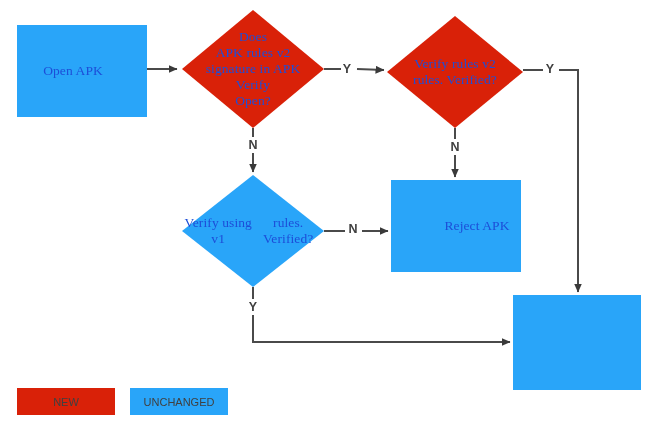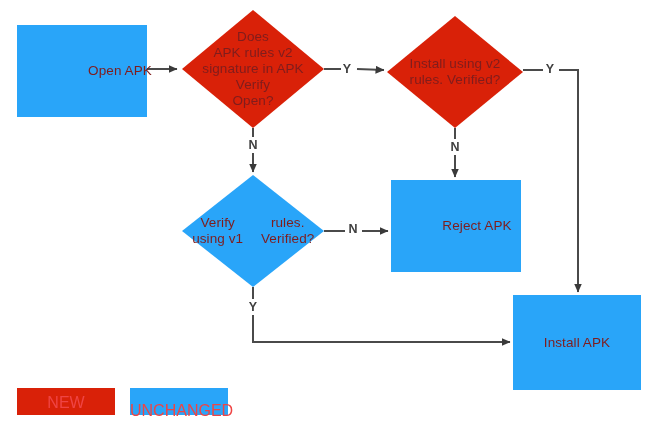--- a/index.html
+++ b/index.html
@@ -19,39 +19,40 @@
   }
   #flow-svg {
     position: absolute;
     left: 0;
     top: 0;
     width: 657px;
     height: 427px;
   }
   .node-label {
     position: absolute;
-    color: #7f1d1d;
+    color: #1d4ed8;
     font-size: 13.5px;
     line-height: 16px;
     text-align: center;
     pointer-events: none;
     letter-spacing: 0.1px;
+    font-family: Liberation Serif, serif;
   }
   .edge-label {
     position: absolute;
     color: #404040;
     font-size: 12.5px;
     font-weight: bold;
     line-height: 14px;
     text-align: center;
   }
   .legend-label {
     position: absolute;
-    color: #ef4444;
-    font-size: 16px;
+    color: #404040;
+    font-size: 11px;
     line-height: 15px;
     text-align: center;
     width: 100%;
     top: 50%;
     transform: translateY(-50%);
   }
   .legend-swatch {
     position: absolute;
   }
   .center-box {
@@ -117,70 +118,67 @@
 
     <g>
       <line x1="253" y1="287" x2="253" y2="299" stroke="#4A4A4A" stroke-width="2"></line>
       <polyline points="253,315 253,342 510,342" fill="none" stroke="#4A4A4A" stroke-width="2" marker-end="url(#arrow)"></polyline>
     </g>
 
     <rect x="17" y="388" width="98" height="27" fill="#D92108"></rect>
     <rect x="130" y="388" width="98" height="27" fill="#29A5F9"></rect>
   </svg>
 
-  <div class="node-label" style="left:17px; top:25px; width:112px; height:92px;padding-left:47px;">
+  <div class="node-label" style="left:17px; top:25px; width:112px; height:92px;">
     <span class="center-box">Open APK</span>
   </div>
 
   <div class="node-label" style="left:183px; top:29px; width:140px; height:80px;">
     <div class="center-box" style="flex-direction:column;">
       <span>Does</span>
       <span>APK rules v2</span>
       <span>signature in APK</span>
       <span>Verify</span>
       <span>Open?</span>
     </div>
   </div>
 
   <div class="node-label" style="left:387px; top:56px; width:136px; height:32px;">
     <div class="center-box" style="flex-direction:column;">
-      <span>Install using v2</span>
+      <span>Verify rules v2</span>
       <span>rules. Verified?</span>
     </div>
   </div>
 
   <div class="node-label" style="left:183px; top:215px; width:140px; height:32px;">
     <div class="center-box" style="flex-direction:row;">
       <span>Verify using v1</span>
       <span>rules. Verified?</span>
     </div>
   </div>
 
   <div class="node-label" style="left:412px; top:180px; width:130px; height:92px;">
     <span class="center-box">Reject APK</span>
   </div>
 
-  <div class="node-label" style="left:513px; top:295px; width:128px; height:95px;">
-    <span class="center-box">Install APK</span>
-  </div>
 
   <div class="edge-label" style="left:339px; top:62px; width:16px;">Y</div>
 
   <div class="edge-label" style="left:245px; top:138px; width:16px;">N</div>
 
   <div class="edge-label" style="left:542px; top:62px; width:16px;">Y</div>
 
   <div class="edge-label" style="left:447px; top:140px; width:16px;">N</div>
 
   <div class="edge-label" style="left:345px; top:222px; width:16px;">N</div>
 
   <div class="edge-label" style="left:245px; top:300px; width:16px;">Y</div>
 
   <div style="position:absolute; left:0; top:388px; width:657px; height:27px;">
     <div class="legend-swatch" style="left:17px; top:0; width:98px; height:27px;">
       <span class="legend-label">NEW</span>
     </div>
-    <div class="legend-swatch" style="left:130px; top:8px; width:98px; height:27px;">
+    <div class="legend-swatch" style="left:130px; top:0; width:98px; height:27px;">
       <span class="legend-label">UNCHANGED</span>
     </div>
   </div>
 
 </div>
 
 </body></html>

